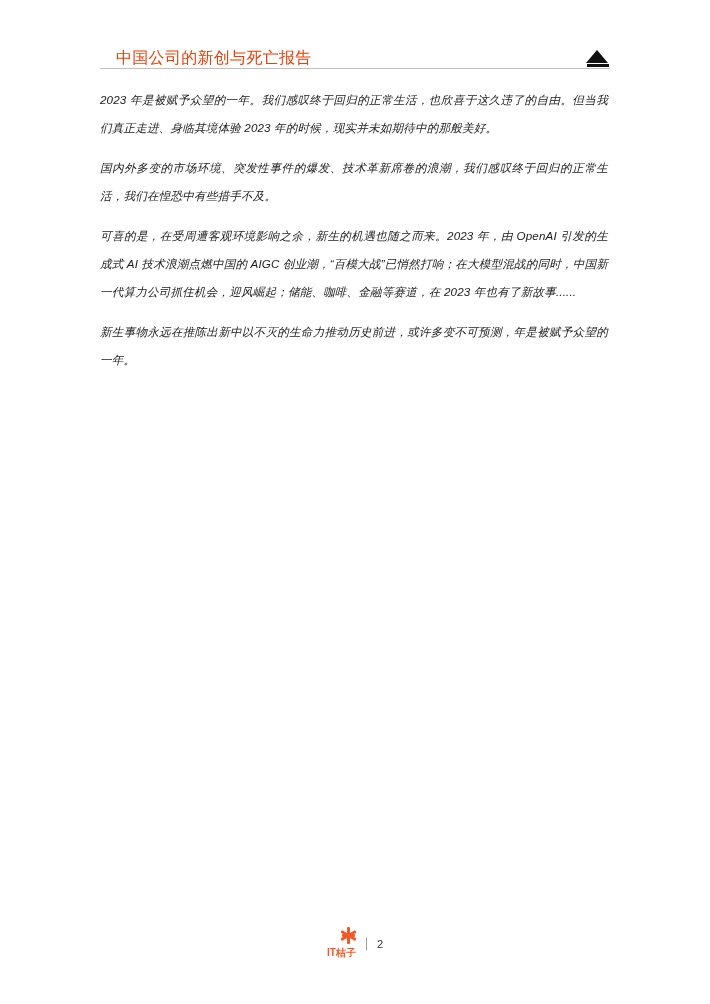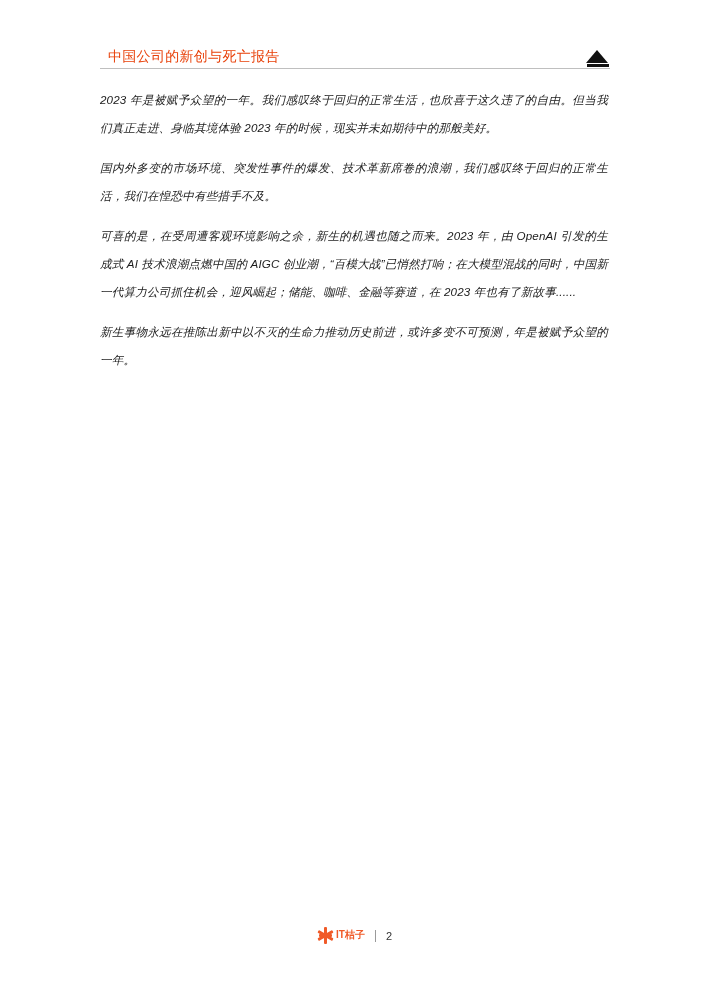--- a/index.html
+++ b/index.html
@@ -28,23 +28,23 @@
   
   .header {
     position: absolute;
     left: 100px;
     top: 44px;
     width: 510px;
     height: 30px;
   }
   .header-title {
     position: absolute;
-    left: 8px;
+    left: 16px;
     top: 4px;
-    font-size: 14px;
+    font-size: 16px;
     color: #e8410a;
     letter-spacing: 0.3px;
     white-space: nowrap;
     font-family: Liberation Mono, monospace;
   }
   .header-rule {
     position: absolute;
     left: 0;
     top: 24px;
     width: 510px;
@@ -107,22 +107,23 @@
     position: absolute;
     left: 50%;
     top: 0;
     transform: translateX(-50%);
     display: flex;
     align-items: center;
     gap: 7px;
   }
   .logo-wrap {
     display: flex;
-    align-items: flex-start;
+    align-items: flex-end;
     gap: 3px;
+    flex-direction: column;
   }
   .logo-glyph {
     position: relative;
     width: 15px;
     height: 15px;
   }
   .logo-glyph span {
     position: absolute;
     left: 6px;
     top: -1px;

